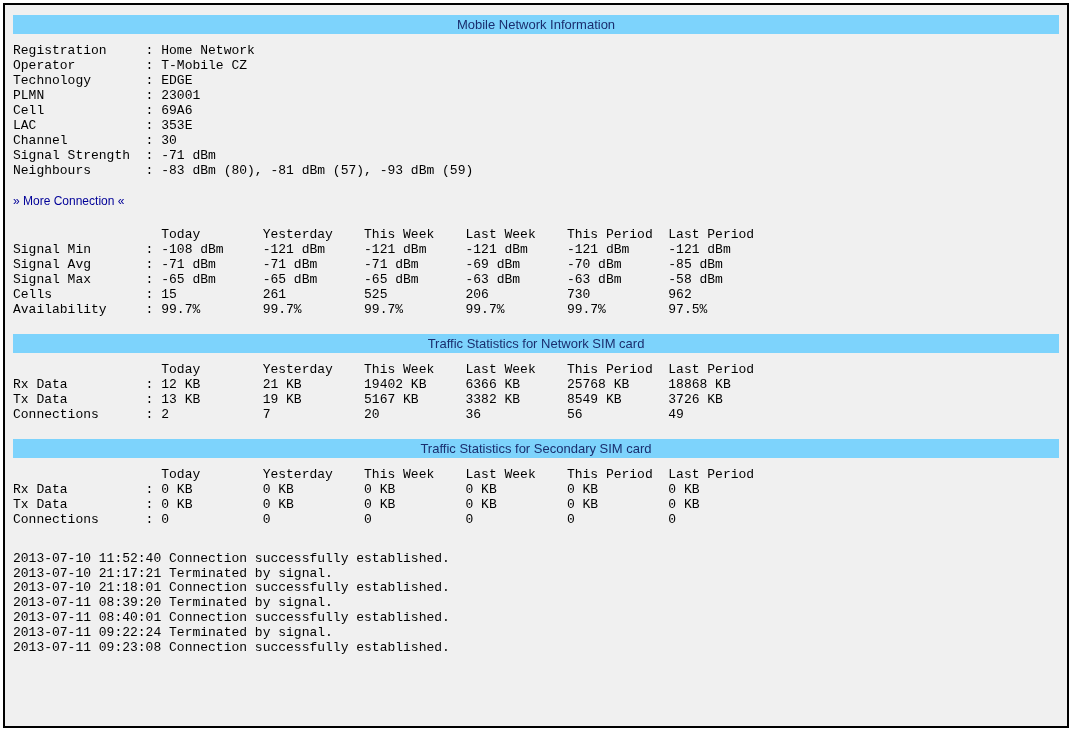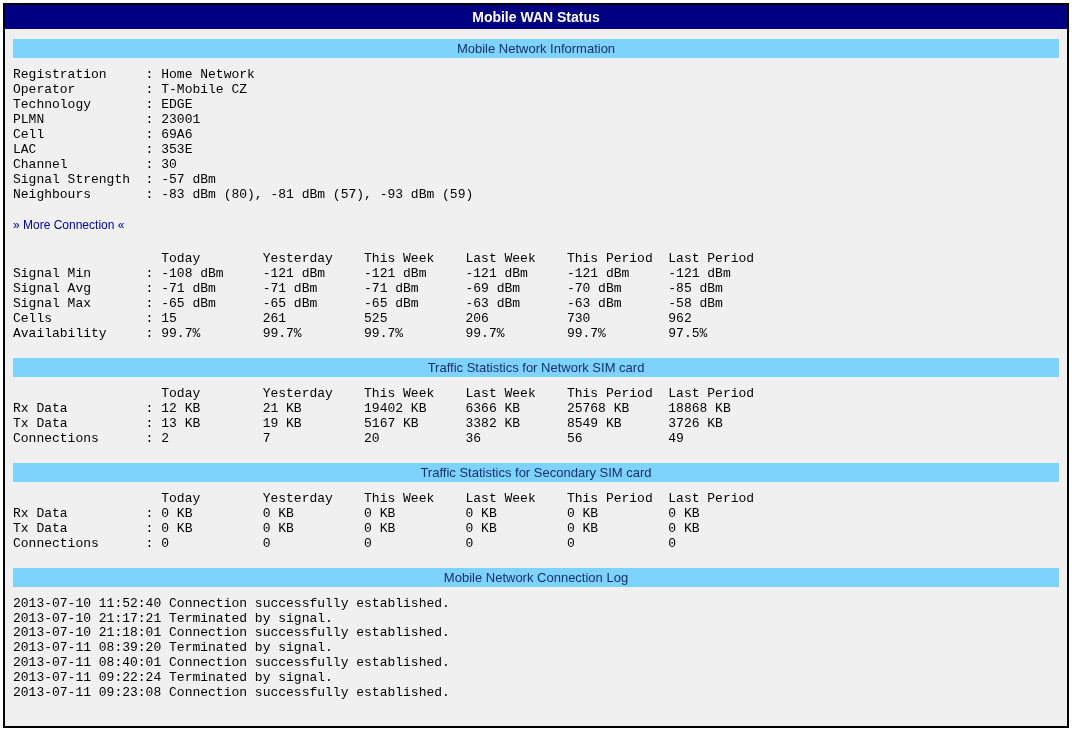--- a/index.html
+++ b/index.html
@@ -50,33 +50,32 @@
       font-size: 12px;
       color: #000098;
       padding: 2px 0 10px 0;
       cursor: pointer;
     }
   </style>
 </head>
 <body>
 
 <div class="outer-border">
-  <div class="title-bar">Mobile WAN Status</div>
 
   <div class="content">
 
     <div class="section-header">Mobile Network Information</div>
     <div class="section-body" id="network-info-body">Registration     : Home Network
 Operator         : T-Mobile CZ
 Technology       : EDGE
 PLMN             : 23001
 Cell             : 69A6
 LAC              : 353E
 Channel          : 30
-Signal Strength  : -57 dBm
+Signal Strength  : -71 dBm
 Neighbours       : -83 dBm (80), -81 dBm (57), -93 dBm (59)</div>
     <div class="more-link">» More Connection «</div>
 
     <div class="section-body" id="network-stats-body">                   Today        Yesterday    This Week    Last Week    This Period  Last Period  
 Signal Min       : -108 dBm     -121 dBm     -121 dBm     -121 dBm     -121 dBm     -121 dBm     
 Signal Avg       : -71 dBm      -71 dBm      -71 dBm      -69 dBm      -70 dBm      -85 dBm      
 Signal Max       : -65 dBm      -65 dBm      -65 dBm      -63 dBm      -63 dBm      -58 dBm      
 Cells            : 15           261          525          206          730          962          
 Availability     : 99.7%        99.7%        99.7%        99.7%        99.7%        97.5%        </div>
 
@@ -85,21 +84,20 @@
 Rx Data          : 12 KB        21 KB        19402 KB     6366 KB      25768 KB     18868 KB     
 Tx Data          : 13 KB        19 KB        5167 KB      3382 KB      8549 KB      3726 KB      
 Connections      : 2            7            20           36           56           49           </div>
 
     <div class="section-header">Traffic Statistics for Secondary SIM card</div>
     <div class="section-body" id="secondary-sim-body">                   Today        Yesterday    This Week    Last Week    This Period  Last Period  
 Rx Data          : 0 KB         0 KB         0 KB         0 KB         0 KB         0 KB         
 Tx Data          : 0 KB         0 KB         0 KB         0 KB         0 KB         0 KB         
 Connections      : 0            0            0            0            0            0            </div>
 
-    <div class="section-header">Mobile Network Connection Log</div>
     <div class="section-body" id="connection-log-body">2013-07-10 11:52:40 Connection successfully established.
 2013-07-10 21:17:21 Terminated by signal.
 2013-07-10 21:18:01 Connection successfully established.
 2013-07-11 08:39:20 Terminated by signal.
 2013-07-11 08:40:01 Connection successfully established.
 2013-07-11 09:22:24 Terminated by signal.
 2013-07-11 09:23:08 Connection successfully established.</div>
 
   </div>
 </div>

